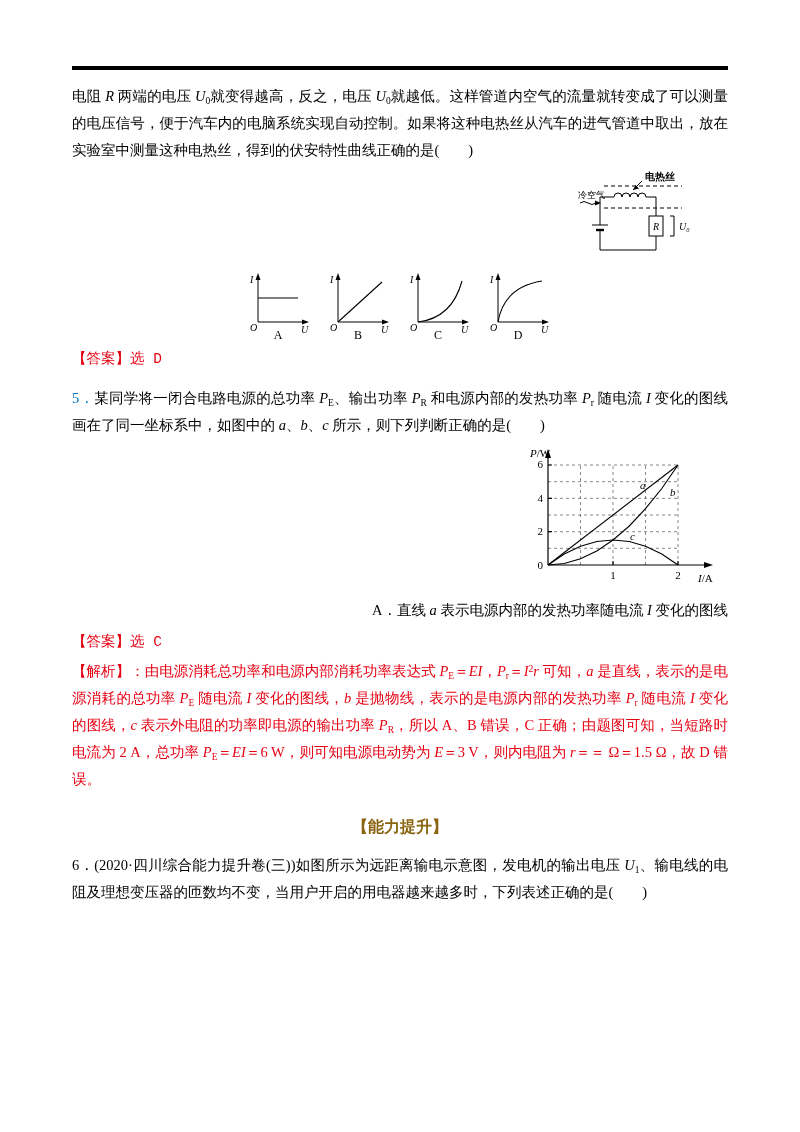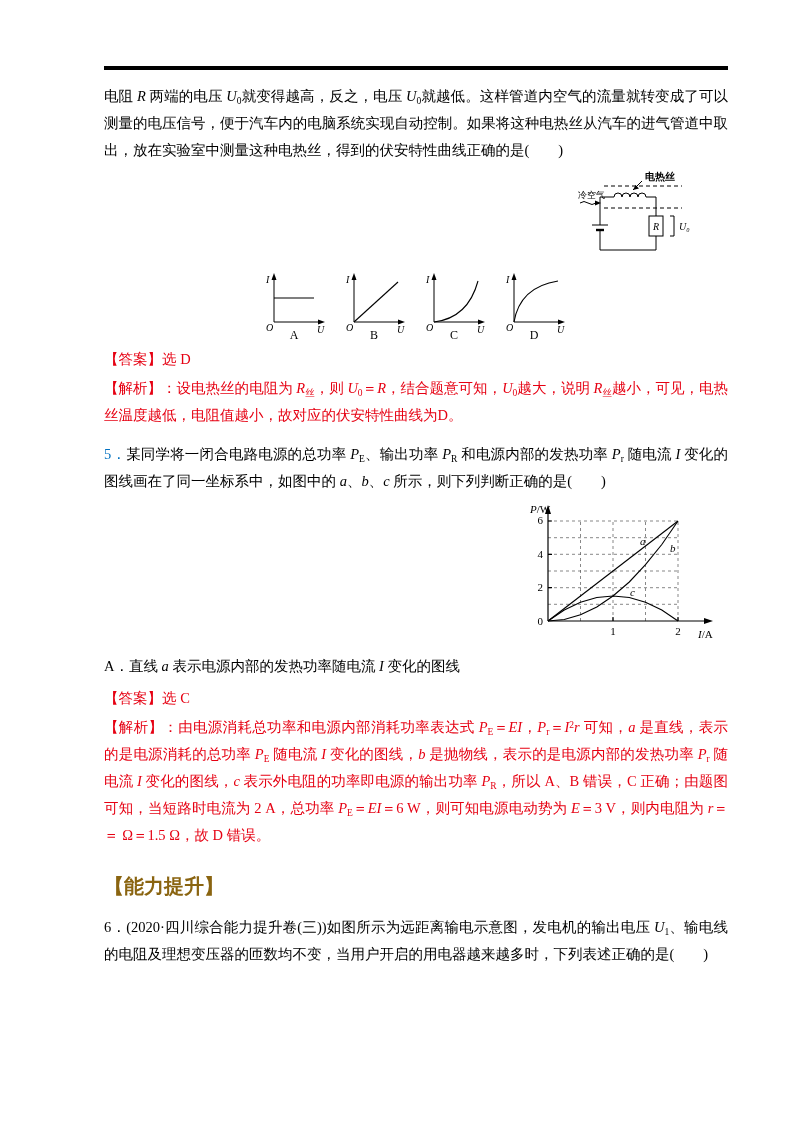--- a/index.html
+++ b/index.html
@@ -2,37 +2,37 @@
 <html><head>
 <meta charset="utf-8">
 <style>
   * { margin:0; padding:0; box-sizing:border-box; }
   html, body { background:#ffffff; }
   body {
     width:800px; height:1132px; overflow:hidden;
     font-family:"Liberation Serif","DejaVu Serif",serif;
     color:#000;
   }
-  .page { padding:66px 72px 0 104px; }
+  .page { padding:66px 72px 0 72px; }
   .top-rule { height:4px; background:#000; margin-bottom:13px; }
   p.body { font-size:14.5px; line-height:27px; text-align:justify; }
-  p.plain { text-align:left; }
+  p.plain { text-align:left;font-family:Liberation Mono, monospace; }
   .red { color:#e60012; }
   .qnum-blue { color:#0070c0; }
   sub { font-size:9.5px; vertical-align:-3px; line-height:0; }
   sup { font-size:9.5px; vertical-align:4px; line-height:0; }
   i { font-style:italic; }
   .fig-center { display:flex; justify-content:flex-end; }
   .circuit-wrap { margin:4px 0 0 0; }
   .iv-row { display:flex; justify-content:center; gap:16px; margin:2px 0 6px 0; }
   .answer-line { font-size:14.5px; line-height:27px; margin-top:4px; }
   .analysis { margin-top:2px; }
-  .opts p { font-size:14.5px; line-height:30px; text-align:left; }
+  .opts p { font-size:14.5px; line-height:30px; text-align:right; }
   .section-heading {
-    text-align:left; font-size:20px; font-weight:bold; color:#8a6410;
+    text-align:center; font-size:16px; font-weight:bold; color:#8a6410;
     font-family:"Liberation Sans","DejaVu Sans",sans-serif;
     margin:24px 0 14px 0;
   }
   .pchart-wrap { margin:4px 0 2px 0;text-decoration:underline; }
   svg text { font-family:"Liberation Serif","DejaVu Serif",serif; fill:#000; }
   .t-italic { font-style:italic; }
   .t-bold { font-family:"Liberation Sans","DejaVu Sans",sans-serif; font-weight:bold; }
   .t9  { font-size:9px; }
   .t10 { font-size:10px; }
   .t11 { font-size:11px; }
@@ -131,21 +131,20 @@
       <polygon points="54,49.5 61,52 54,54.5" fill="#000"></polygon>
       <path fill="none" stroke="#000" stroke-width="1.1" d="M10,52 Q16,17 54,11"></path>
       <text x="2" y="13" class="t-italic t10">I</text>
       <text x="53" y="63" class="t-italic t10">U</text>
       <text x="2" y="61" class="t-italic t10">O</text>
       <text x="30" y="69" text-anchor="middle" class="t12">D</text>
     </svg>
   </div>
 
   <p class="body plain red answer-line">【答案】选 D</p>
-  <p class="body red analysis">【解析】：设电热丝的电阻为 <i>R</i><sub>丝</sub>，则 <i>U</i><sub>0</sub>＝<i>R</i>，结合题意可知，<i>U</i><sub>0</sub>越大，说明 <i>R</i><sub>丝</sub>越小，可见，电热丝温度越低，电阻值越小，故对应的伏安特性曲线为D。</p>
 
   <p class="body" style="margin-top:12px;"><span class="qnum-blue">5．</span><span>某同学将一闭合电路电源的总功率 <i>P</i><sub>E</sub>、输出功率 <i>P</i><sub>R</sub> 和电源内部的发热功率 <i>P</i><sub>r</sub> 随电流 <i>I</i> 变化的图线画在了同一坐标系中，如图中的 <i>a</i>、<i>b</i>、<i>c</i> 所示，则下列判断正确的是(　　)</span></p>
 
   <div class="fig-center pchart-wrap">
     <svg viewBox="0 0 210 150" width="210" height="150">
 
       <g stroke="#555" stroke-width="0.7" stroke-dasharray="3,3" fill="none">
         <path d="M30,105.3 H160"></path>
           <path d="M30,88.7 H160"></path>
           <path d="M30,72 H160"></path>

